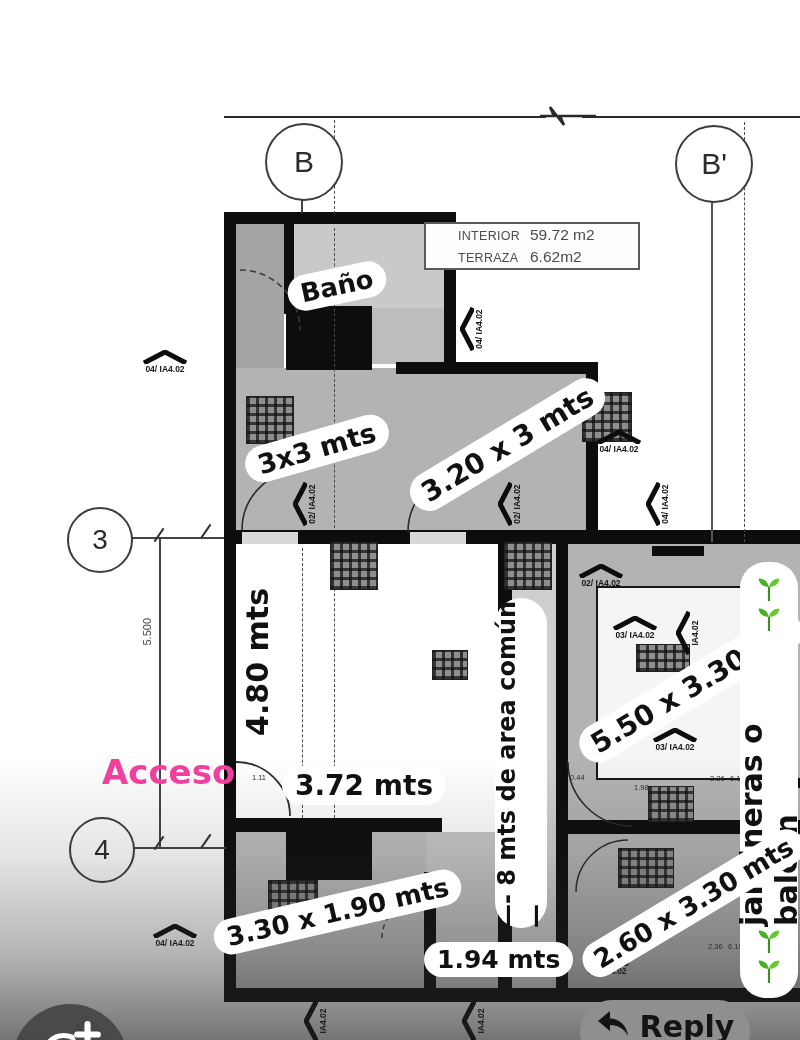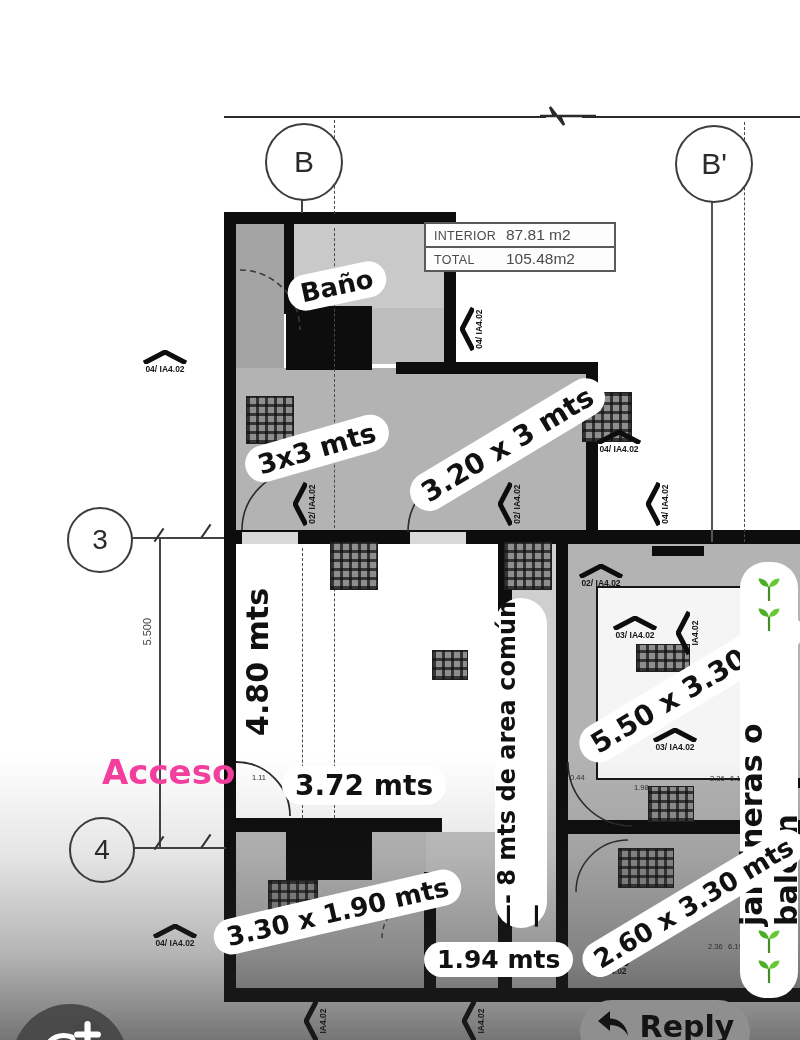--- a/index.html
+++ b/index.html
@@ -22,21 +22,21 @@
   .bubble.big{width:74px;height:74px;font-size:30px;}
   .bubble.small{width:62px;height:62px;font-size:28px;}
   
   .marker{position:absolute;display:flex;flex-direction:column;align-items:center;width:70px;z-index:2;}
   .marker .mtext{font-size:8.5px;font-weight:bold;color:#151515;white-space:nowrap;letter-spacing:0;}
   .marker.v{transform:rotate(-90deg);}
   
   .tdim{position:absolute;font-size:7.5px;color:#2e2e2e;white-space:nowrap;z-index:2;}
   
   .area-table{position:absolute;left:424px;top:222px;width:188px;background:#fdfdfd;
-    border:2px solid #5a5a5a;color:#4c4c4c;z-index:2;}
+    border:2px solid #5a5a5a;color:#4c4c4c;z-index:2;padding-left:24px;}
   .area-table .row{display:flex;align-items:baseline;padding:2px 8px;}
   .area-table .lab{font-size:12.5px;width:72px;letter-spacing:.3px;}
   .area-table .val{font-size:15.5px;}
   .area-table .total{border-top:2px solid #5a5a5a;}
   
   .sticker{position:absolute;background:#fff;border-radius:20px;padding:3px 13px;color:#111;
     font-family:"DejaVu Sans",sans-serif;font-weight:bold;white-space:nowrap;z-index:10;}
   .sticker.bare{background:transparent;padding:0;}
   .vtext{writing-mode:vertical-rl;transform:rotate(180deg);}
   .pill-v{position:absolute;background:#fff;border-radius:26px;display:flex;flex-direction:column;
@@ -252,25 +252,25 @@
   <span class="tdim" style="left:634px;top:783px;">1.98</span>
   <span class="tdim" style="left:710px;top:774px;">2.36</span>
   <span class="tdim" style="left:730px;top:774px;">6.19</span>
   <span class="tdim" style="left:626px;top:942px;">2.50</span>
   <span class="tdim" style="left:708px;top:942px;">2.36</span>
   <span class="tdim" style="left:728px;top:942px;">6.19</span>
 
   <div class="area-table">
     <div class="row">
         <span class="lab">INTERIOR</span>
-        <span class="val">87.81 m2</span>
+        <span class="val">59.72 m2</span>
       </div>
-    <div class="row total">
-        <span class="lab">TOTAL</span>
-        <span class="val">105.48m2</span>
+    <div class="row">
+        <span class="lab">TERRAZA</span>
+        <span class="val">6.62m2</span>
       </div>
   </div>
 </div>
 
 <div class="sticker" style="left:287px;top:268px;font-size:26px;transform:rotate(-12deg);">Baño</div>
 <div class="sticker" style="left:243px;top:430px;font-size:27px;transform:rotate(-16deg);">3x3 mts</div>
 <div class="sticker" style="left:397px;top:425px;font-size:28px;transform:rotate(-31deg);">3.20 x 3 mts</div>
 <div class="sticker bare" style="left:240px;top:588px;font-size:30px;"><span class="vtext">4.80 mts</span></div>
 <div class="acceso">Acceso</div>
 <div class="sticker" style="left:282px;top:766px;font-size:28px;">3.72 mts</div>

